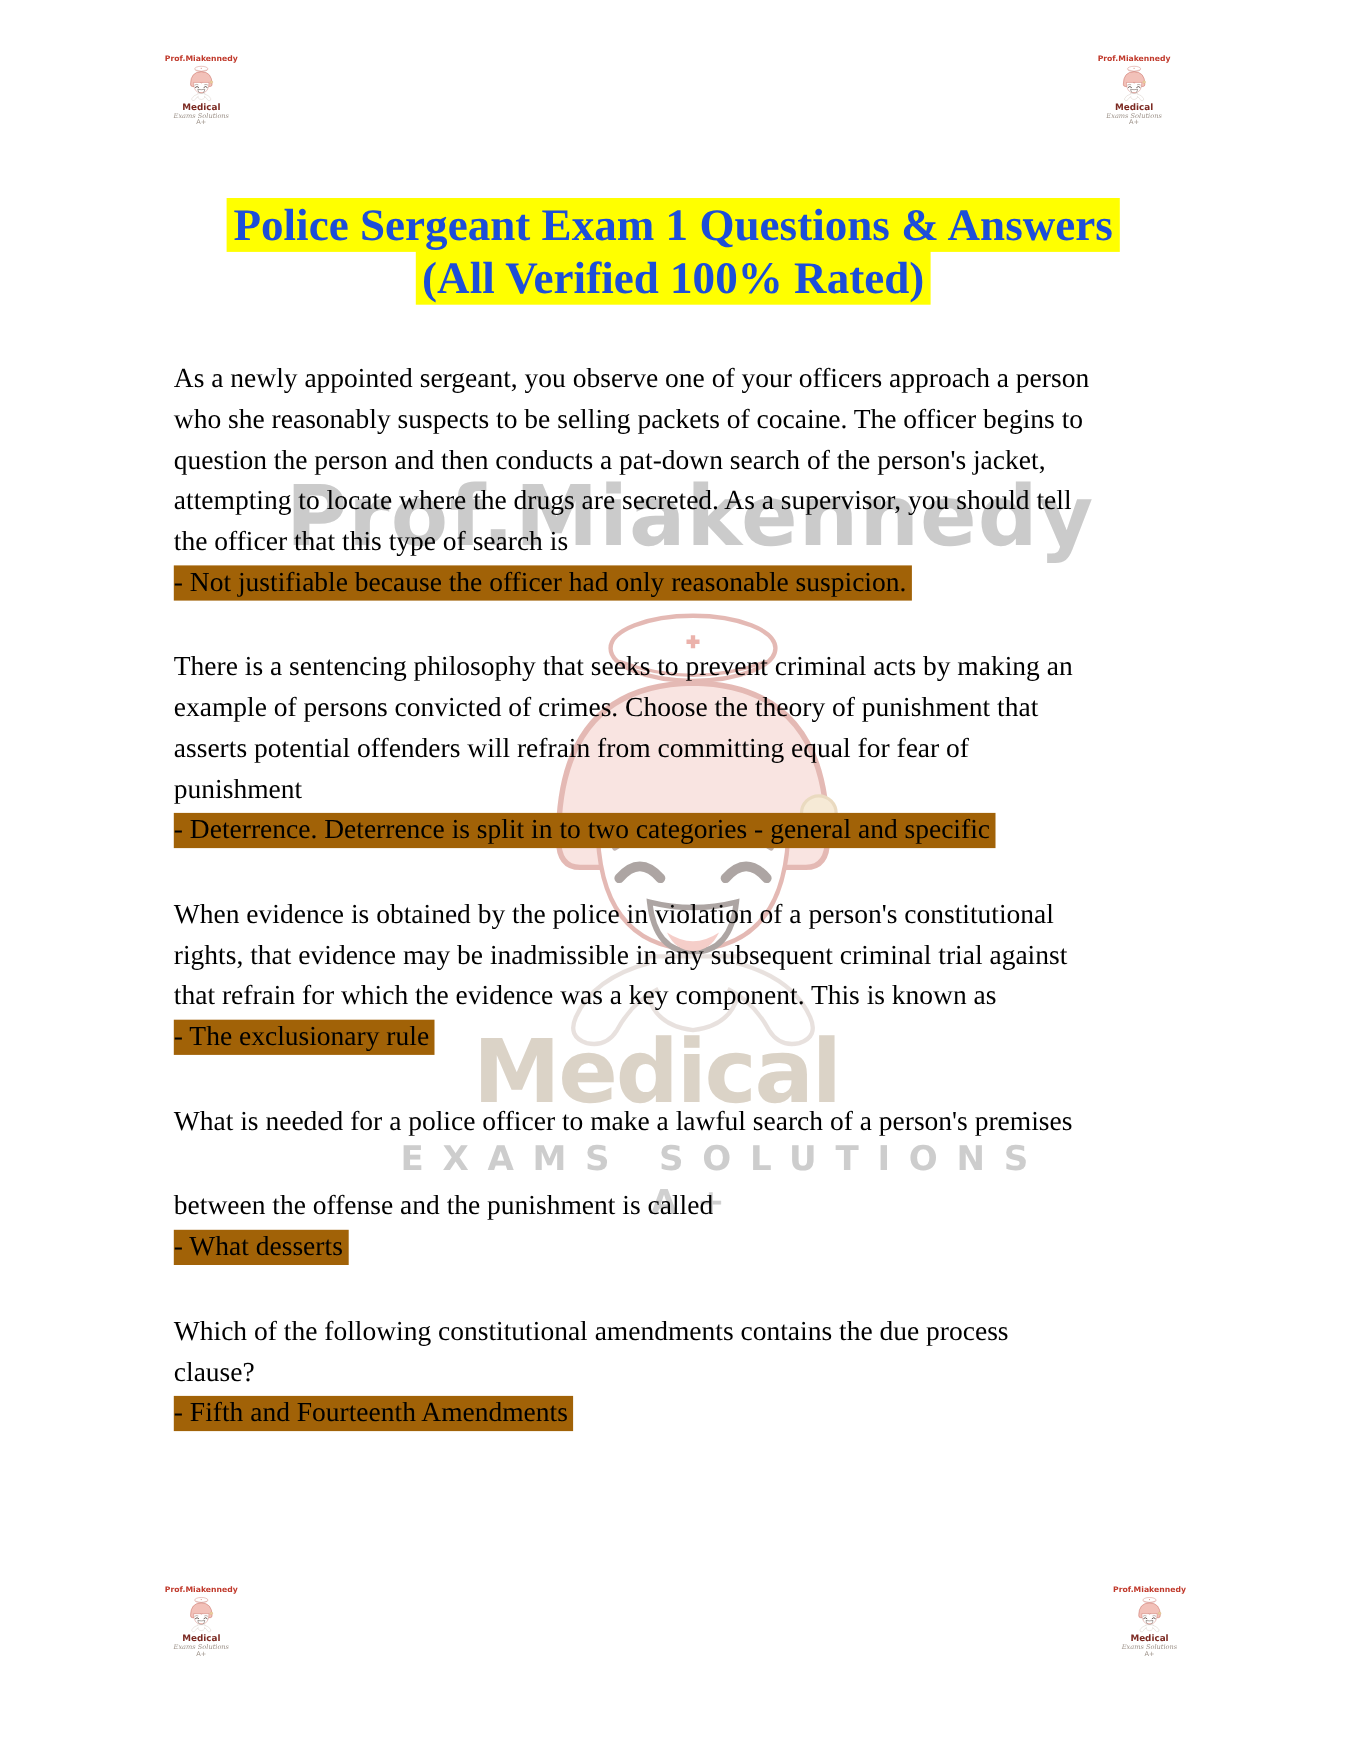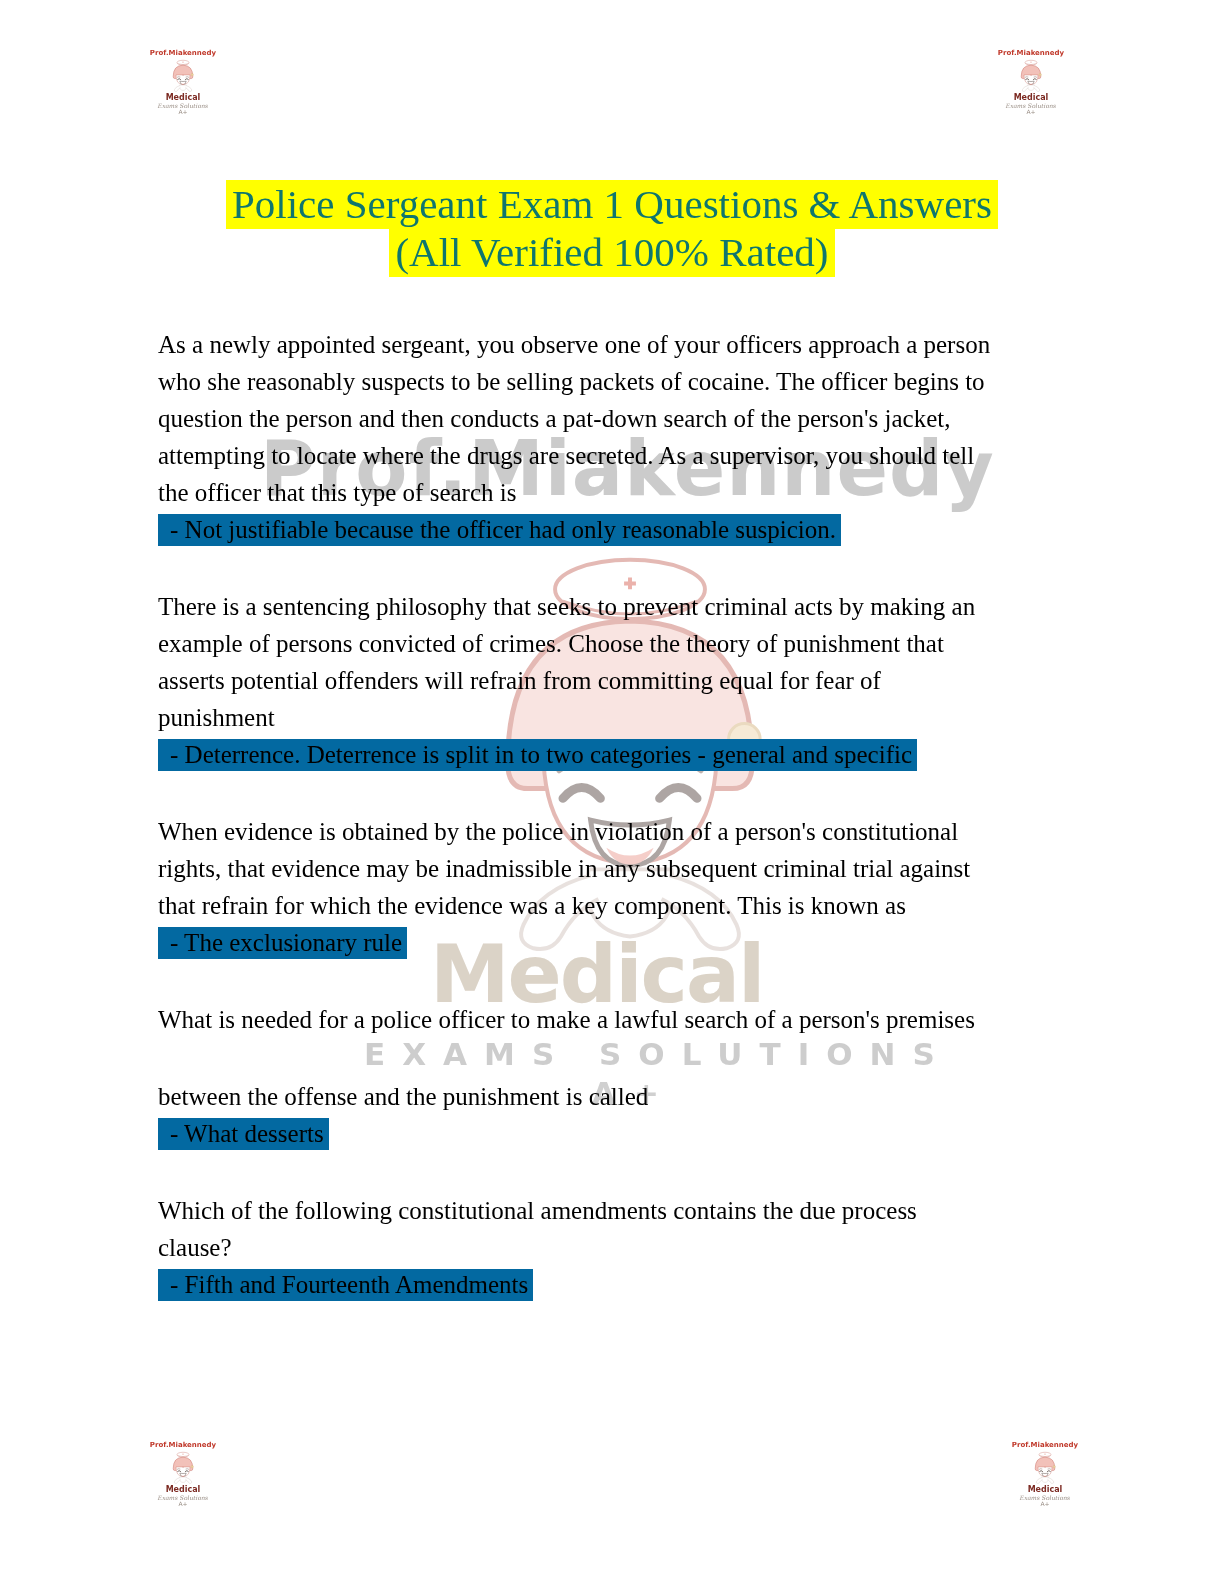--- a/index.html
+++ b/index.html
@@ -66,31 +66,31 @@
   .cl-grade{
     font-family:"DejaVu Sans", sans-serif;
     font-size:6px;color:#9a8f86;white-space:nowrap;
   }
 
   
   .content{position:absolute;inset:0;z-index:1;}
   .doc-title{
     position:absolute;left:0;right:0;top:180px;
     text-align:center;
-    font-weight:normal;font-size:41px;line-height:48px;
-    color:#0f766e;
+    font-weight:bold;font-size:41px;line-height:48px;
+    color:#1d4ed8;
   }
   .doc-title .hl-y{background:#ffff00;padding:1px 6px 2px 6px;}
   .qa-list{position:absolute;left:158px;top:294px;right:60px;margin-top:32px;}
   .qa-block{margin:0 0 40px 0;}
   .q-line{
     font-size:25px;line-height:37px;color:#000000;white-space:nowrap;
   }
   .a-line{font-size:25px;line-height:37px;white-space:nowrap;}
-  .a-line .hl-c{background:#0369a1;padding:2px 5px 3px 12px;color:#000;}
+  .a-line .hl-c{background:#a16207;padding:2px 5px 3px 0;color:#000;}
 </style>
 </head>
 <body>
 
 <div class="page">
 
   <svg width="0" height="0" style="position:absolute" aria-hidden="true">
     <symbol id="char-sym" viewBox="0 0 320 430">
 
       <ellipse cx="160" cy="46" rx="76" ry="30" fill="#ffffff" stroke="#c05a4e" stroke-width="4"></ellipse>

